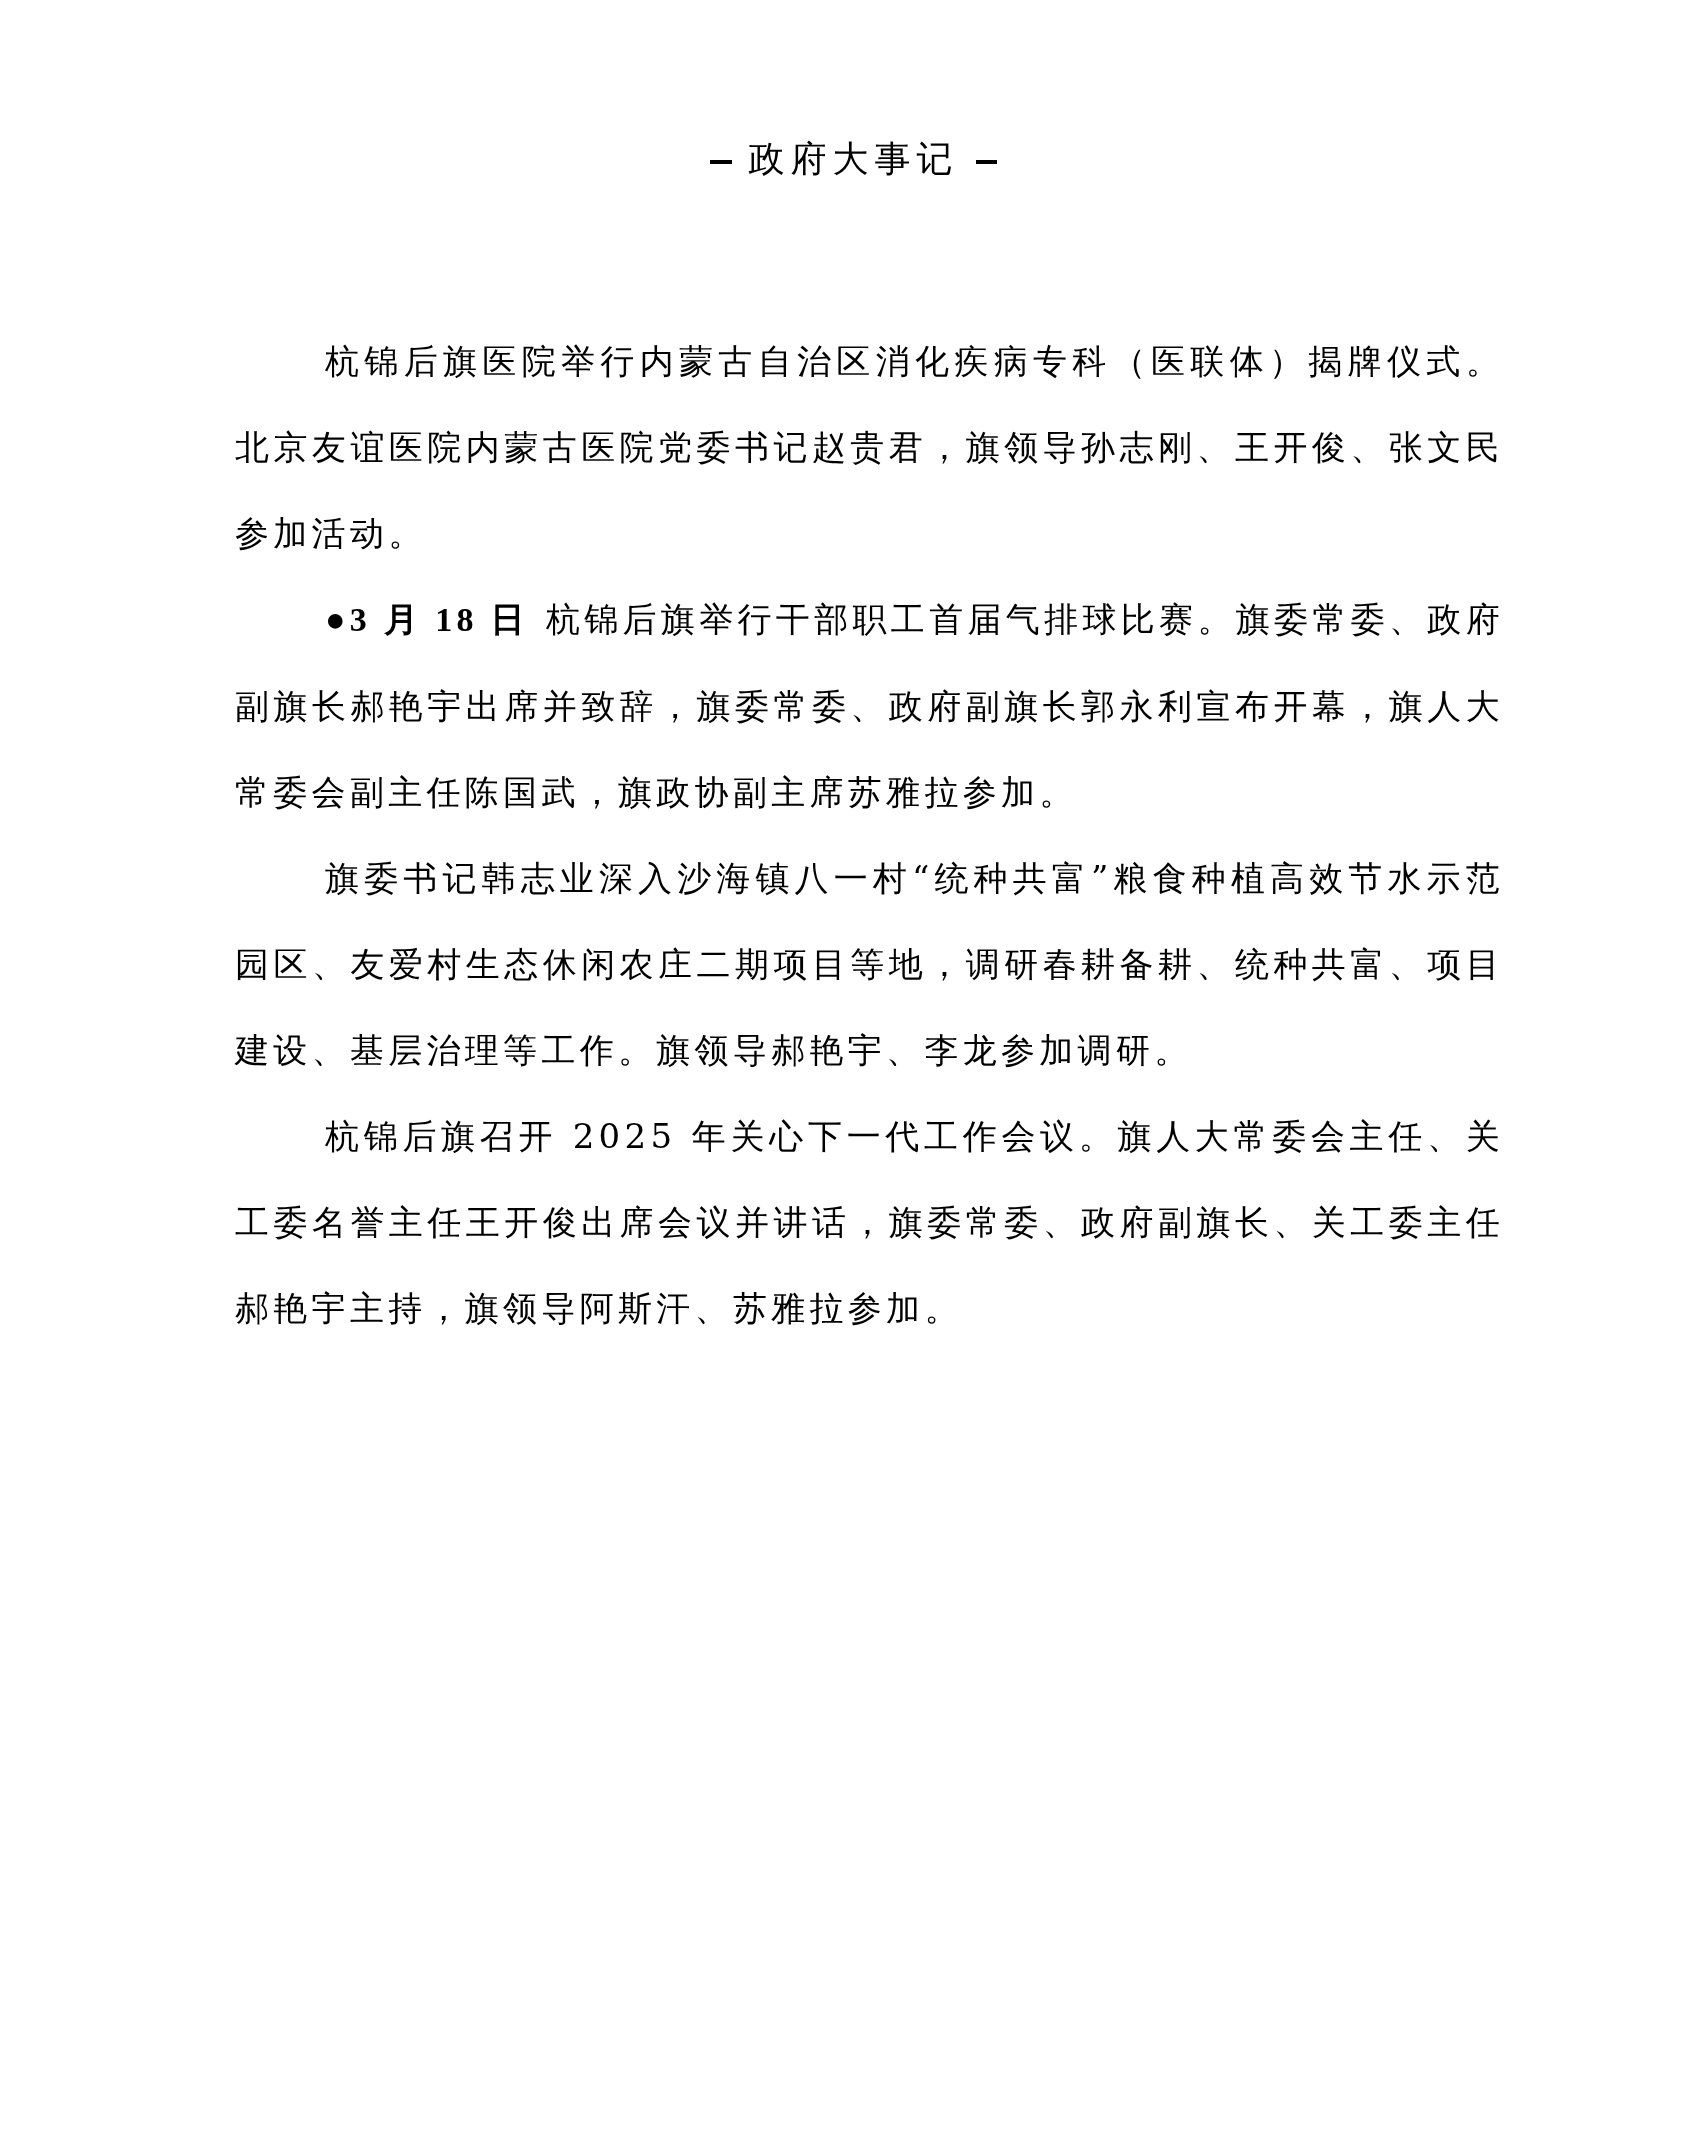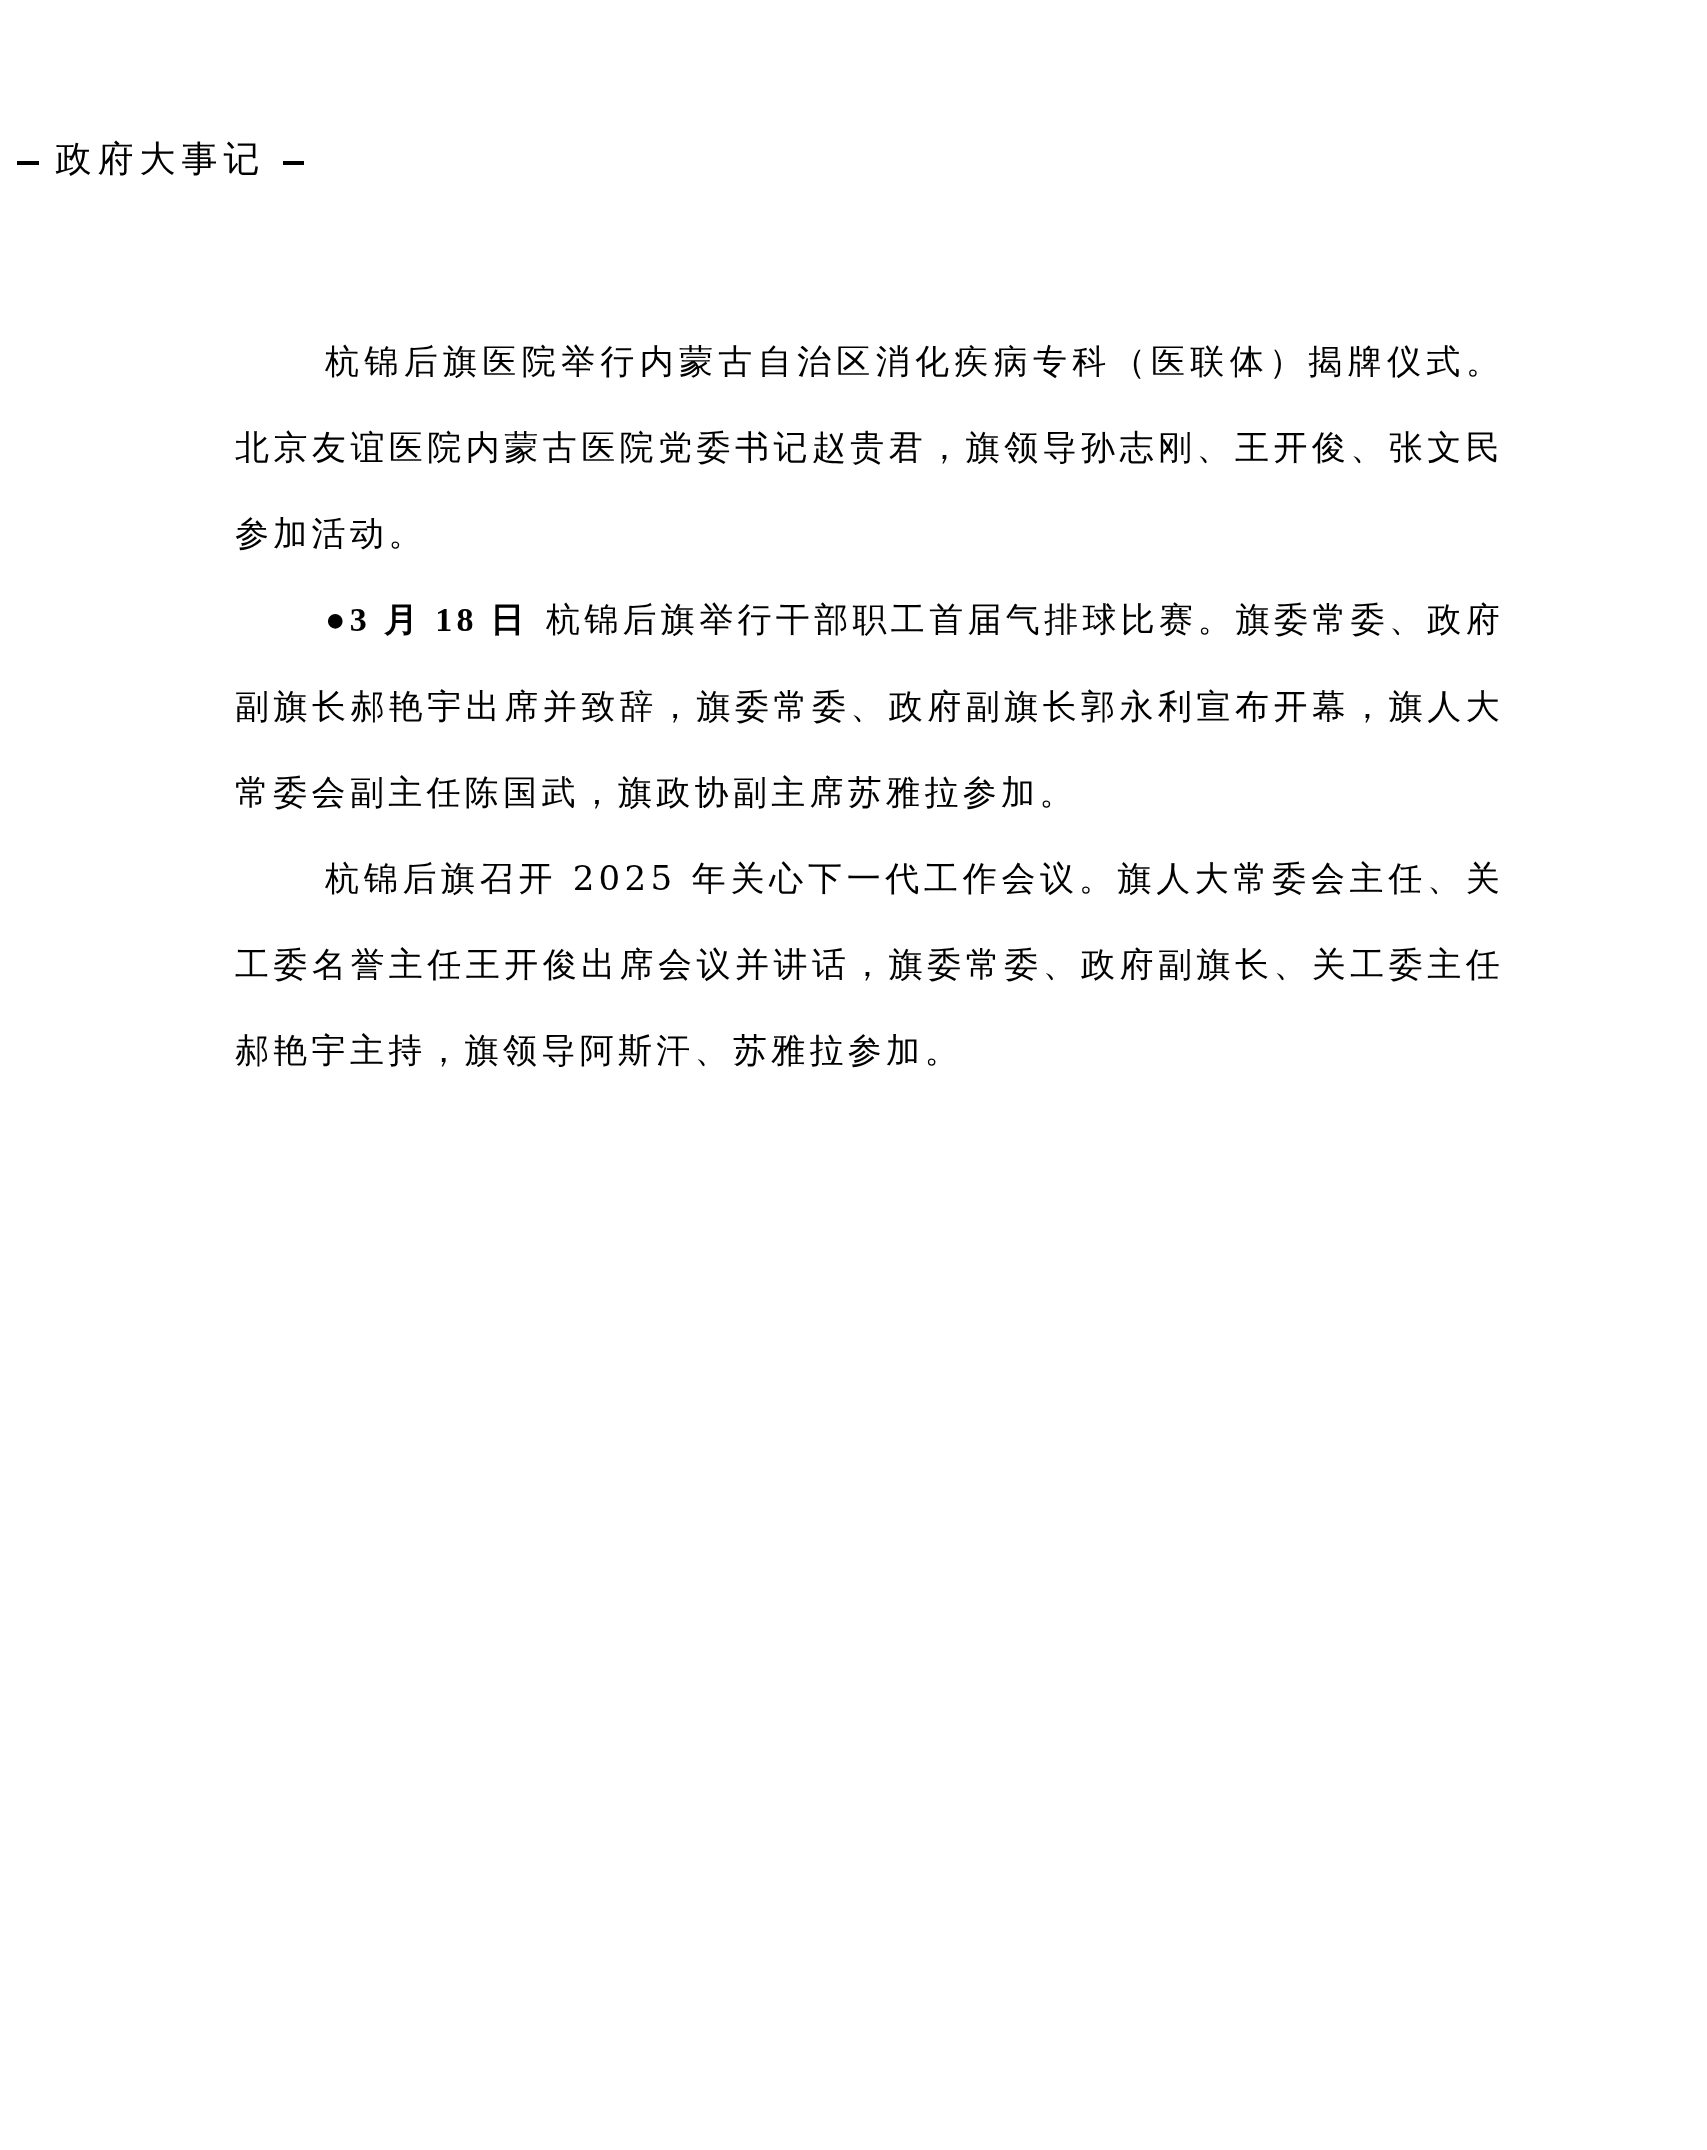--- a/index.html
+++ b/index.html
@@ -2,36 +2,37 @@
 <html style="font-size:6.9px"><head>
 <meta charset="utf-8">
 <style>
   html, body { margin: 0; padding: 0; background: #ffffff; }
   body {
     width: 1707px; height: 2414px; position: relative; overflow: hidden;
     font-family: "DejaVu Serif", "Liberation Serif", serif; color: #000000;
   }
   .header {
     position: absolute; top: 129px; left: 0; width: 1707px;
-    text-align: left; font-size: 36px; line-height: 60px; letter-spacing: 6px; font-family: Liberation Serif, serif;
+    text-align: center; font-size: 36px; line-height: 60px; letter-spacing: 6px;
   }
   .header .dash { display: inline-block; width: 21.5px; height: 4.3px; background:#000; vertical-align: middle; margin: 0 17px; }
   .body {
     position: absolute; top: 318px; left: 235px; width: 1269px;
     font-size: 34px; line-height: 86px; text-align: justify; text-justify: inter-character;
     letter-spacing: 4.3px;
   }
   .para { margin: 0; text-indent: 90px; }
   .date { font-family: "Liberation Serif", serif; font-weight: bold; margin-right: 17px; }
 </style>
 </head>
 <body>
 
 <div class="header">
   <span class="dash"></span><span>政府大事记</span><span class="dash"></span>
 </div>
 
 <div class="body">
   <p class="para"><span>杭锦后旗医院举行内蒙古自治区消化疾病专科（医联体）揭牌仪式。北京友谊医院内蒙古医院党委书记赵贵君，旗领导孙志刚、王开俊、张文民参加活动。</span></p>
   <p class="para"><span class="date">●3 月 18 日</span><span>杭锦后旗举行干部职工首届气排球比赛。旗委常委、政府副旗长郝艳宇出席并致辞，旗委常委、政府副旗长郭永利宣布开幕，旗人大常委会副主任陈国武，旗政协副主席苏雅拉参加。</span></p>
+  <p class="para"><span>旗委书记韩志业深入沙海镇八一村“统种共富”粮食种植高效节水示范园区、友爱村生态休闲农庄二期项目等地，调研春耕备耕、统种共富、项目建设、基层治理等工作。旗领导郝艳宇、李龙参加调研。</span></p>
   <p class="para"><span>杭锦后旗召开 2025 年关心下一代工作会议。旗人大常委会主任、关工委名誉主任王开俊出席会议并讲话，旗委常委、政府副旗长、关工委主任郝艳宇主持，旗领导阿斯汗、苏雅拉参加。</span></p>
 </div>
 
 
 </body></html>

